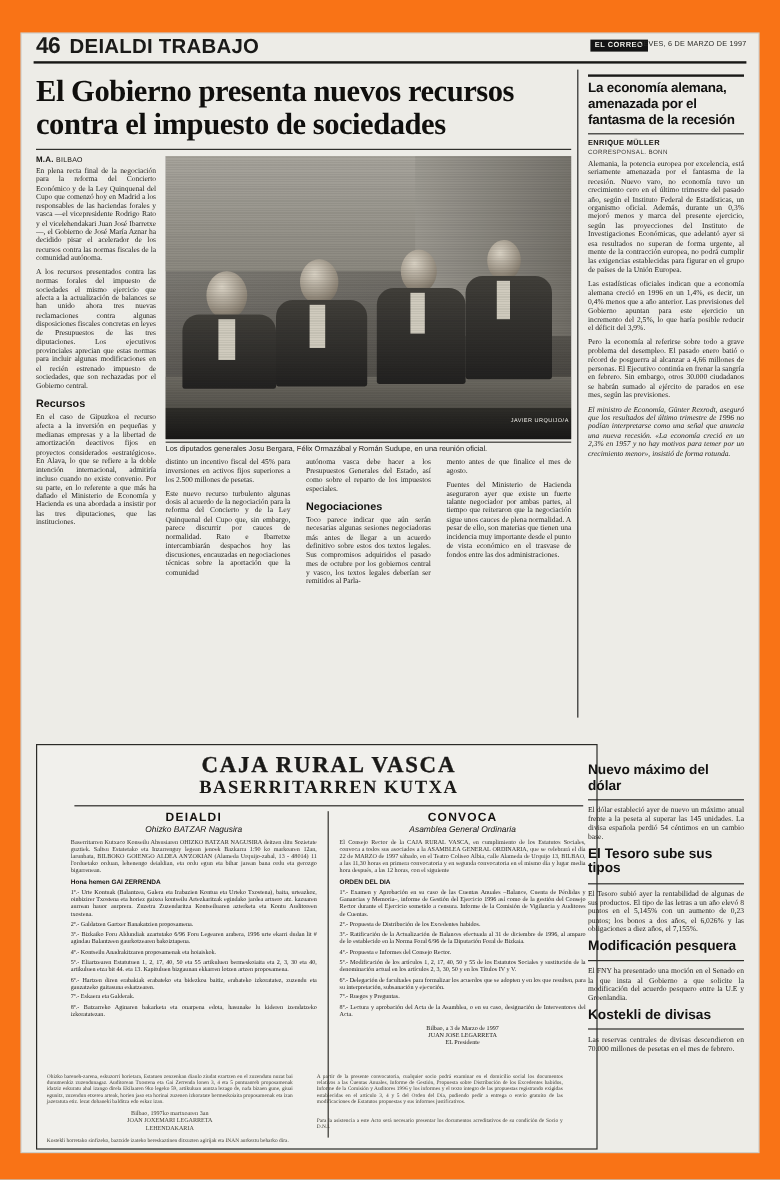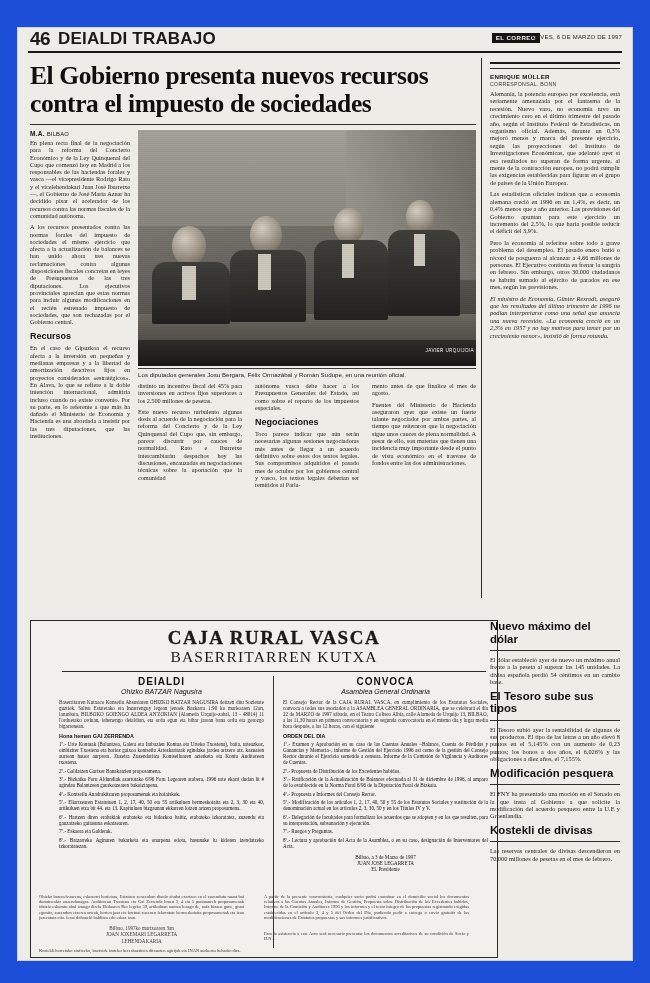--- a/index.html
+++ b/index.html
@@ -5,21 +5,21 @@
   html, body {
     margin: 0;
     padding: 0;
     background: #b8b8b4;
   }
   .page {
     position: relative;
     width: 650px;
     height: 983px;
     margin: 0 auto;
-    background: #1d4ed8;
+    background: #f97316;
     font-family: "Liberation Serif", serif;
     color: #14120f;
     overflow: hidden;
   }
   .paper {
     position: absolute;
     left: 18px;
     top: 28px;
     width: 614px;
     height: 932px;
@@ -281,21 +281,21 @@
     font-family: "Liberation Serif", serif;
     font-weight: bold;
     font-size: 19px;
     letter-spacing: 1.5px;
     color: #1b1a18;
     -webkit-text-stroke: 0.3px #1b1a18;
   }
   .ad-logo2 {
     text-align: center;
     font-family: "Liberation Serif", serif;
-    font-weight: normal;
+    font-weight: bold;
     font-size: 15.5px;
     letter-spacing: 1.2px;
     color: #1b1a18;
     margin-top: -1px;
   }
   .ad-rule { width: 424px; margin: 5px auto 0 auto; height: 1px; background: #2b2a27; }
   .ad-cols { position: relative; margin-top: 4px; }
   .ad-col-l { position: absolute; left: 8px; top: 0; width: 205px; }
   .ad-col-r { position: absolute; left: 232px; top: 0; width: 205px; }
   .ad-vrule { position: absolute; left: 222px; top: 0; width: 1px; height: 272px; background: #35342f; }
@@ -346,21 +346,21 @@
   .ad-sign {
     text-align: center;
     font-size: 5.1px;
     line-height: 6.2px;
     margin-top: 5px;
   }
   
   .side-bot {
     position: absolute;
     left: 472px;
-    top: 592px;
+    top: 608px;
     width: 130px;
   }
   .sb-title {
     font-family: "Liberation Sans", sans-serif;
     font-weight: bold;
     font-size: 11.4px;
     line-height: 12.5px;
     color: #121110;
     margin: 0 0 3px 0;
   }
@@ -449,20 +449,21 @@
             <p class="txt">Fuentes del Ministerio de Hacienda aseguraron ayer que existe un fuerte talante negociador por ambas partes, al tiempo que reiteraron que la negociación sigue unos cauces de plena normalidad. A pesar de ello, son materias que tienen una incidencia muy importante desde el punto de vista económico en el trasvase de fondos entre las dos administraciones.</p>
           </div>
           <div class="clear"></div>
         </div>
 
       </div>
     </div>
 
     <div class="side-col">
       <div class="side-rule thick"></div>
+      <div class="side-title">La economía alemana, amenazada por el fantasma de la recesión</div>
       <div class="side-rule"></div>
       <div class="side-author">ENRIQUE MÜLLER</div>
       <div class="side-role">CORRESPONSAL. BONN</div>
       <p class="side-txt">Alemania, la potencia europea por excelencia, está seriamente amenazada por el fantasma de la recesión. Nuevo varo, no economía tuvo un crecimiento cero en el último trimestre del pasado año, según el Instituto Federal de Estadísticas, un organismo oficial. Además, durante un 0,3% mejoró menos y marca del presente ejercicio, según las proyecciones del Instituto de Investigaciones Económicas, que adelantó ayer si esa resultados no superan de forma urgente, al mente de la contracción europea, no podrá cumplir las exigencias establecidas para figurar en el grupo de países de la Unión Europea.</p>
       <p class="side-txt">Las estadísticas oficiales indican que a economía alemana creció en 1996 en un 1,4%, es decir, un 0,4% menos que a año anterior. Las previsiones del Gobierno apuntan para este ejercicio un incremento del 2,5%, lo que haría posible reducir el déficit del 3,9%.</p>
       <p class="side-txt">Pero la economía al referirse sobre todo a grave problema del desempleo. El pasado enero batió o récord de posguerra al alcanzar a 4,66 millones de personas. El Ejecutivo continúa en frenar la sangría en febrero. Sin embargo, otros 30.000 ciudadanos se habrán sumado al ejército de parados en ese mes, según las previsiones.</p>
       <p class="side-txt ital">El ministro de Economía, Günter Rexrodt, aseguró que los resultados del último trimestre de 1996 no podían interpretarse como una señal que anuncia una nueva recesión. «La economía creció en un 2,3% en 1957 y no hay motivos para temer por un crecimiento menor», insistió de forma rotunda.</p>
     </div>
 
     <div class="ad">

